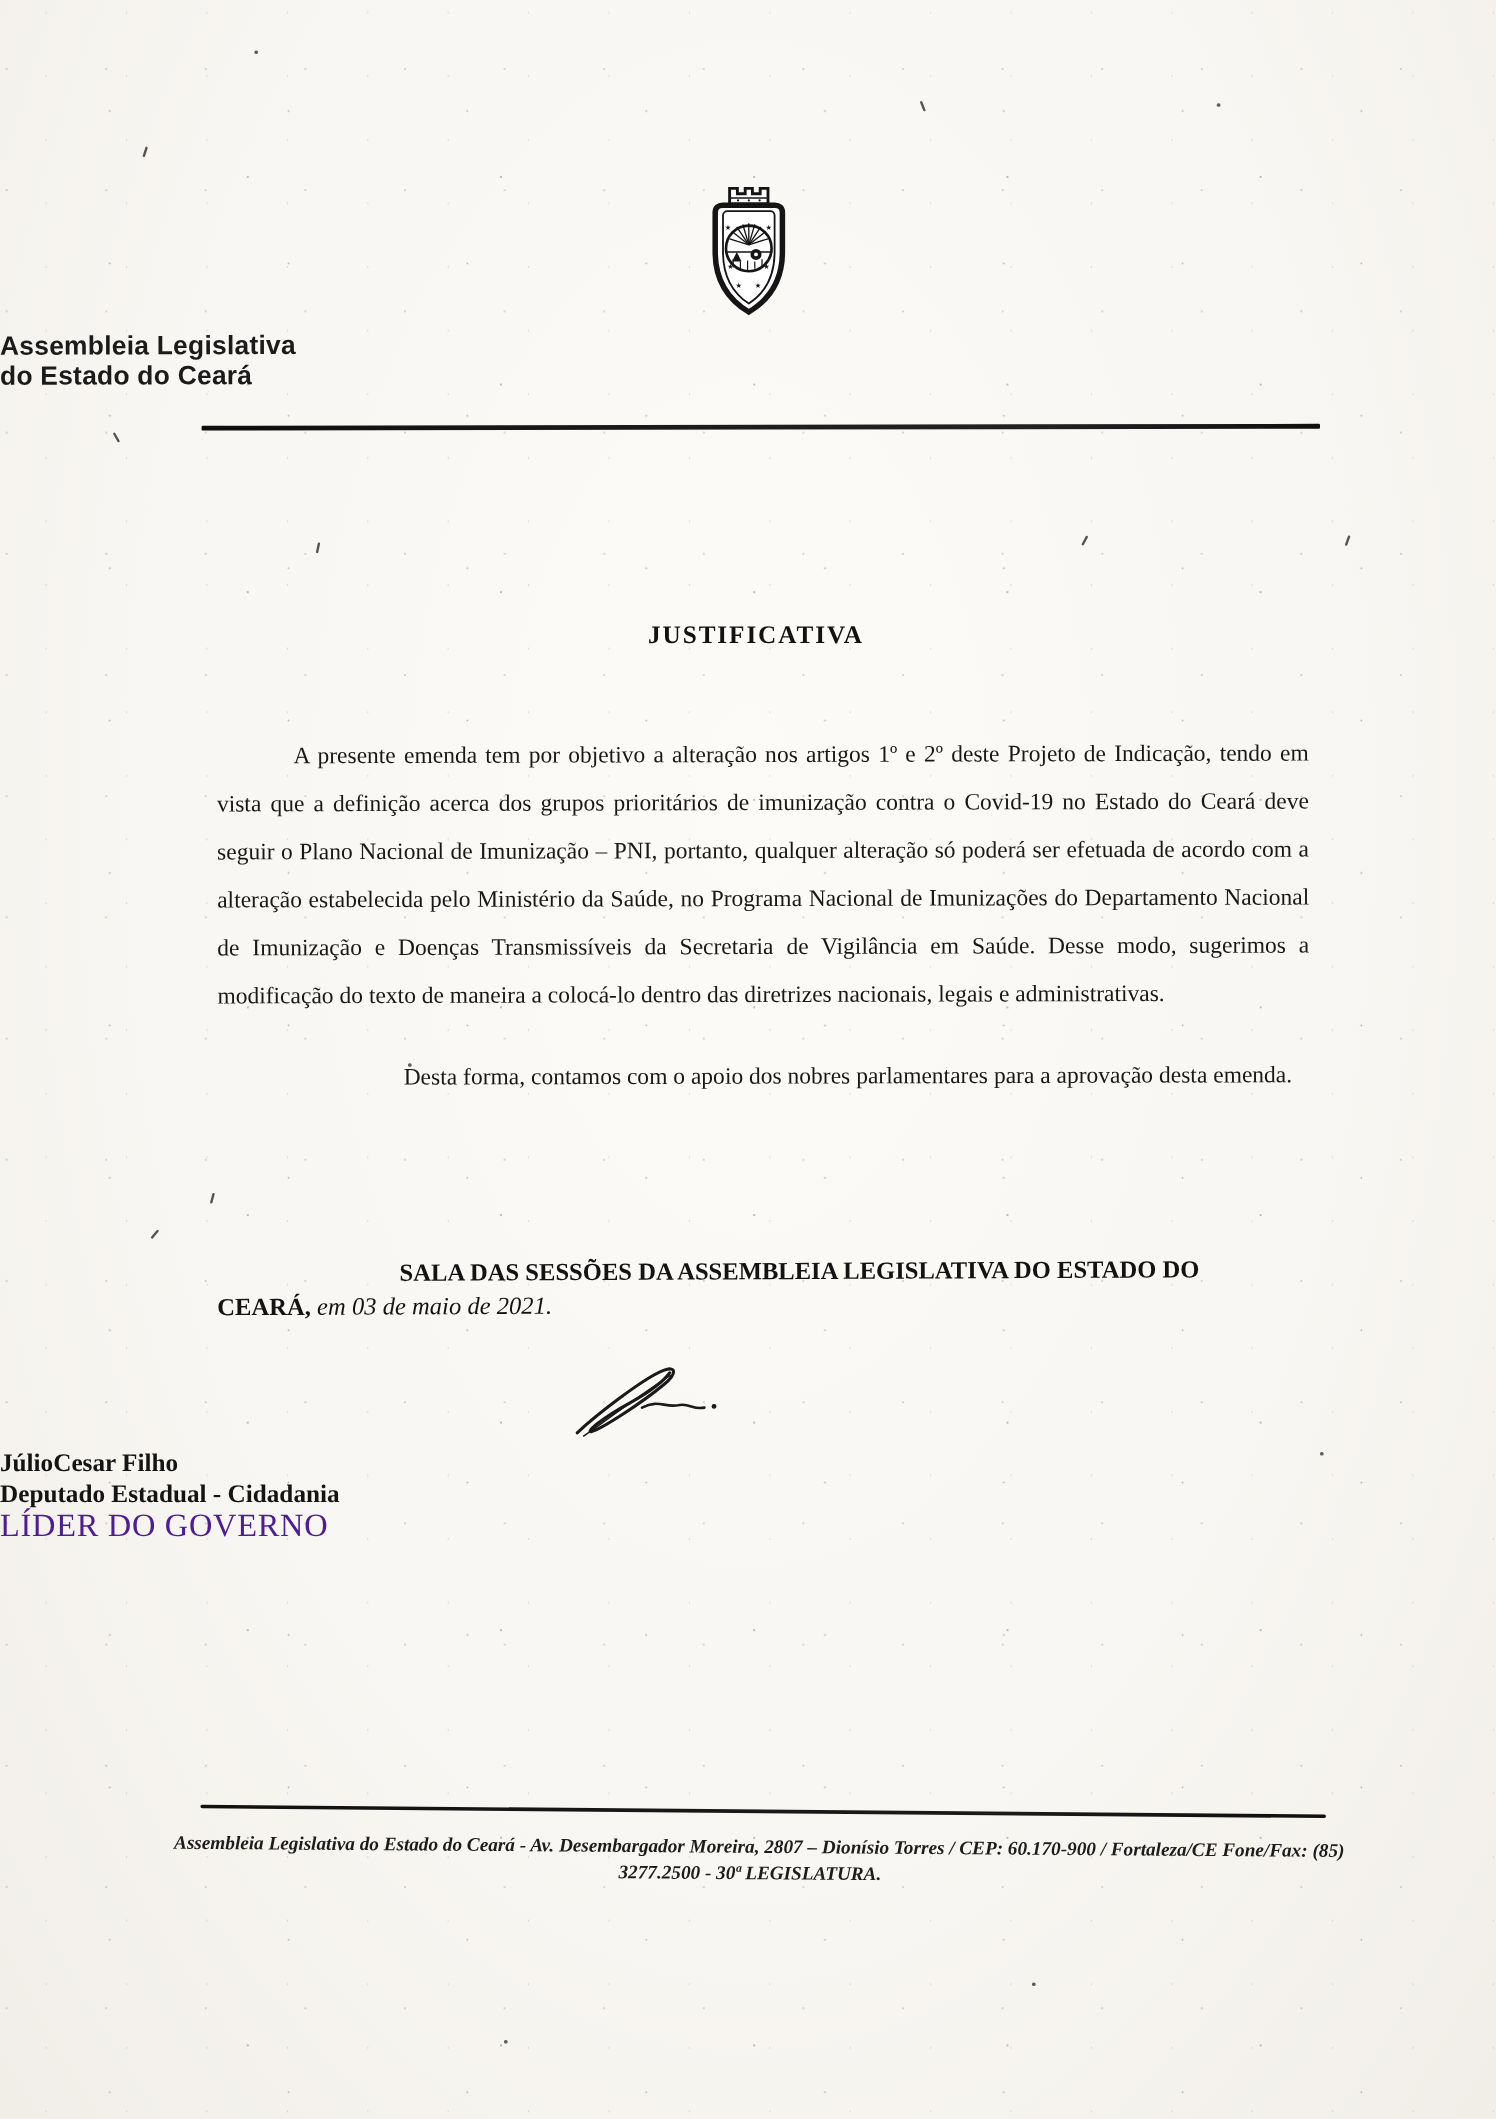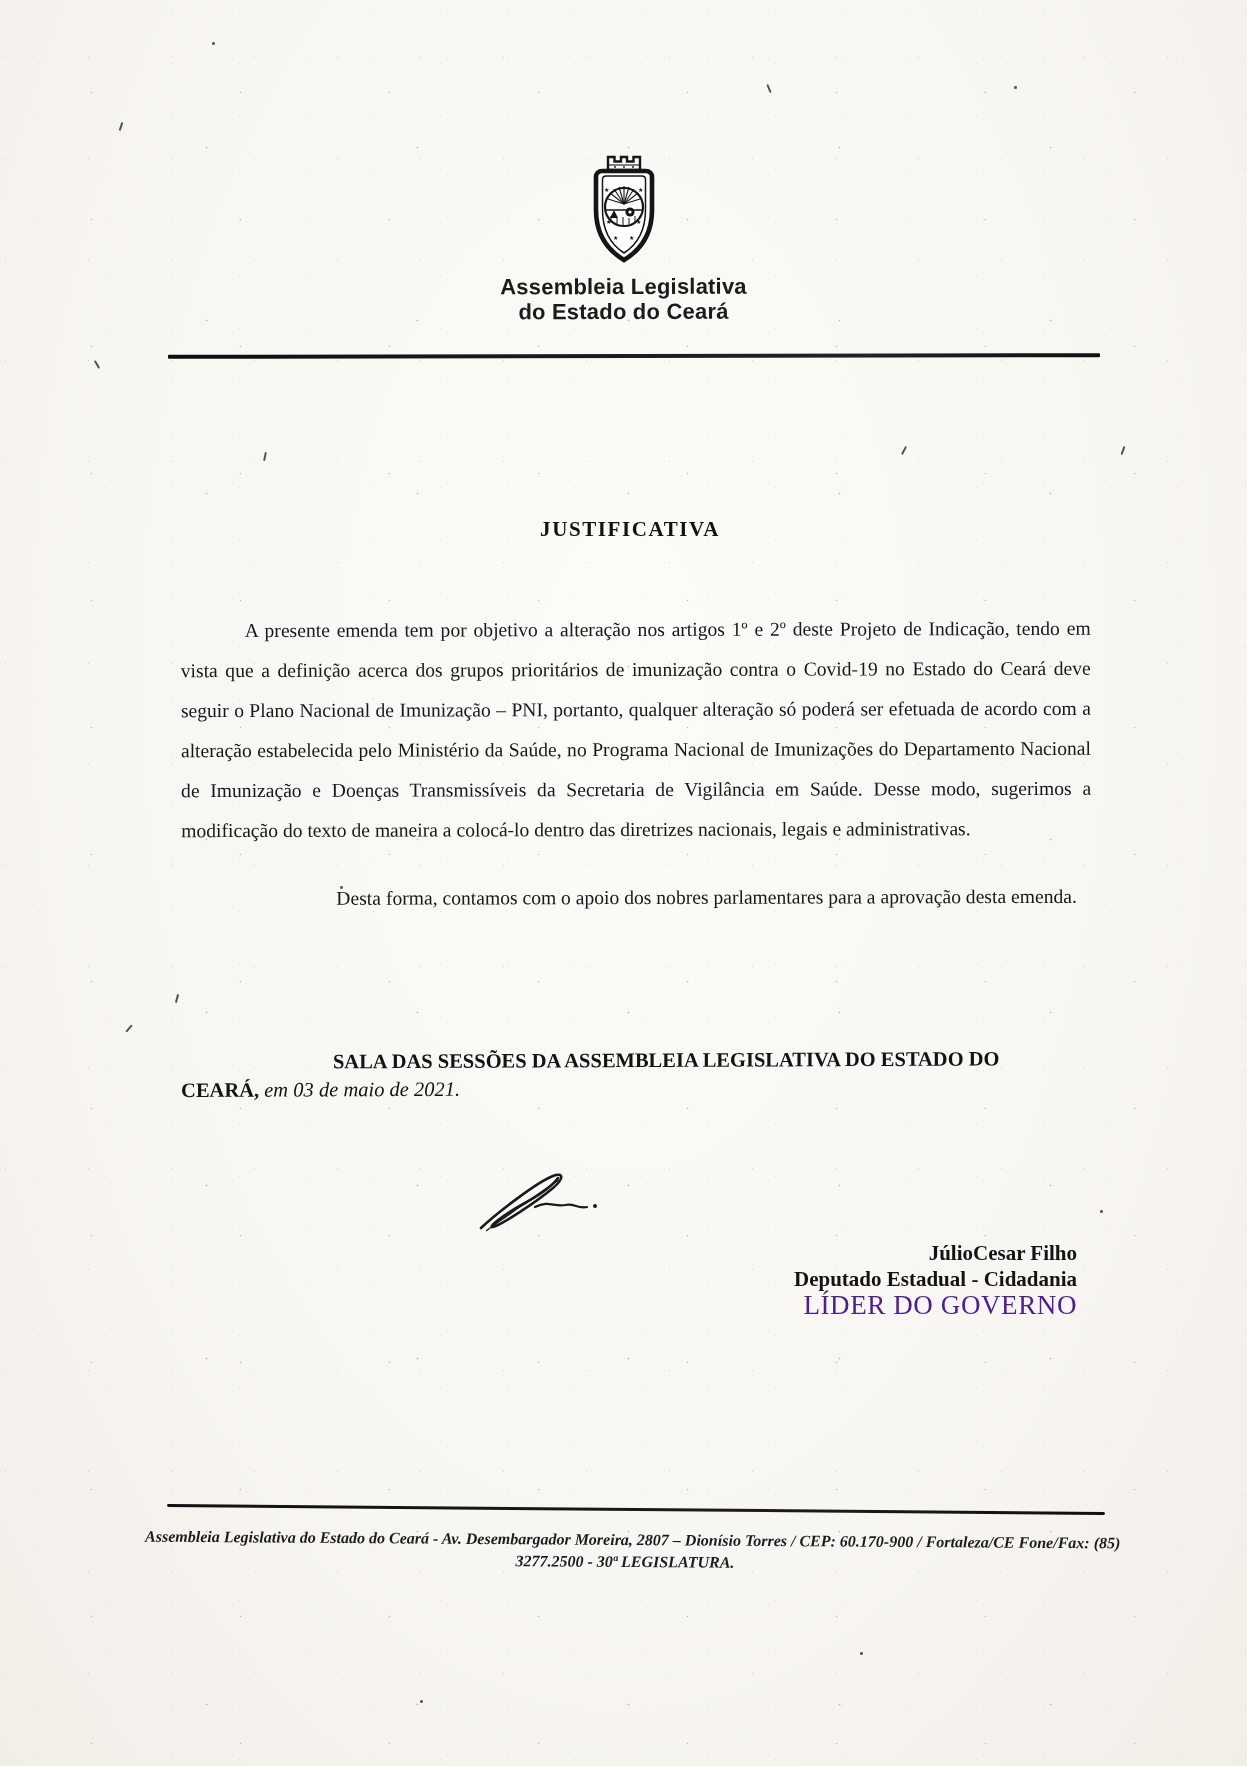--- a/index.html
+++ b/index.html
@@ -16,21 +16,21 @@
       radial-gradient(circle, rgba(45,45,45,.40) .5px, transparent 1px),
       radial-gradient(circle, rgba(15,15,15,.50) .6px, transparent 1.2px),
       radial-gradient(circle, rgba(70,70,70,.33) .4px, transparent .9px);
     background-size:149px 127px, 83px 101px, 211px 173px, 67px 53px;
     background-position:17px 29px, 47px 7px, 101px 61px, 5px 37px;
   }
   .artifact{position:absolute;background:#2a2a2a;pointer-events:none;}
   .a-dot{width:2.5px;height:2.5px;border-radius:50%;opacity:.75;}
   .a-tick{width:2px;height:9px;border-radius:2px;opacity:.8;}
 
-  .header{position:absolute;top:150px;left:0;width:1247px;text-align:center;}
+  .header{position:absolute;top:150px;left:0;width:1247px;}
   .crest{display:block;margin:0 auto 10px auto;}
   .org-name{
     font-family:"Liberation Sans", sans-serif;font-weight:bold;
     font-size:22px;line-height:25px;color:#1b1b1b;letter-spacing:.2px;
     transform:rotate(-.15deg);
   }
   .rule-top{
     position:absolute;top:354px;left:168px;width:932px;height:4px;
     background:linear-gradient(to right,#0e0e0e 0%,#1c1c1c 45%,#222 75%,#101010 100%);
     transform:rotate(-.1deg);border-radius:1px;
@@ -47,24 +47,24 @@
   .body-text p{margin:0;}
   .p1{text-indent:64px;}
   .p2{text-indent:155px;margin-top:28px !important;}
   .closing{
     position:absolute;left:181px;top:1046px;width:912px;
     font-size:20.5px;font-weight:bold;line-height:28px;color:#131313;
     transform:rotate(-.25deg);
   }
   .closing .l1{padding-left:152px;white-space:nowrap;}
   .closing .reg{font-weight:normal;font-style:italic;}
-  .sig-block{position:absolute;top:1166px;left:0;width:1077px;text-align:right;}
+  .sig-block{position:absolute;top:1132px;left:0;width:1077px;text-align:left;}
   .sig-svg{display:block;margin:0 auto;}
   .sig-name{font-size:21px;font-weight:bold;line-height:26px;margin-top:4px;color:#141414;}
-  .sig-role{font-size:21px;font-weight:bold;line-height:26px;color:#141414;margin-left:36px;}
+  .sig-role{font-size:21px;font-weight:bold;line-height:26px;color:#141414;}
   .sig-pos{font-size:27px;font-weight:normal;line-height:26px;letter-spacing:.6px;color:#4c1d95;}
   .rule-bottom{
     position:absolute;top:1508px;left:167px;width:938px;height:3px;
     background:linear-gradient(to right,#111 0%,#1b1b1b 70%,#0f0f0f 100%);
     transform:rotate(.5deg);border-radius:2px;
   }
   .footer-text{
     position:absolute;top:1529px;left:145px;width:960px;text-align:center;
     font-style:italic;font-weight:bold;font-size:16px;line-height:22px;color:#1c1c1c;
     transform:rotate(.4deg);

